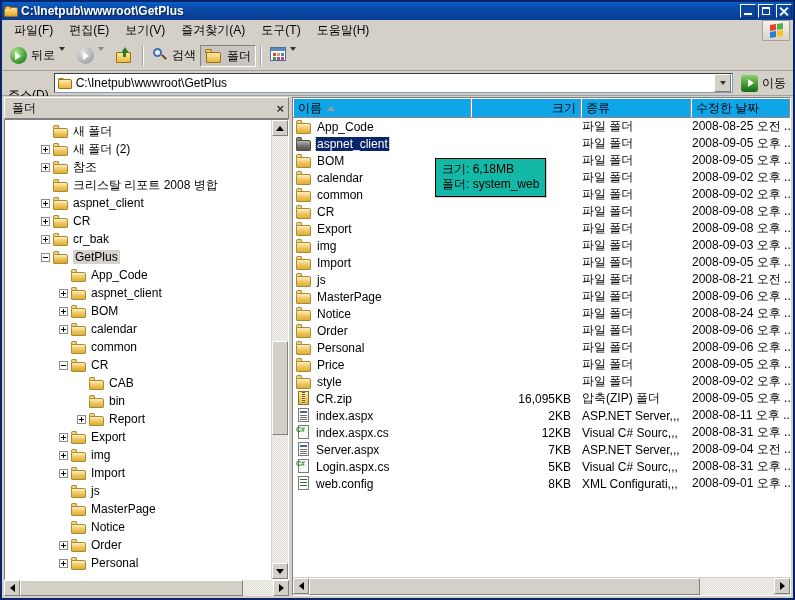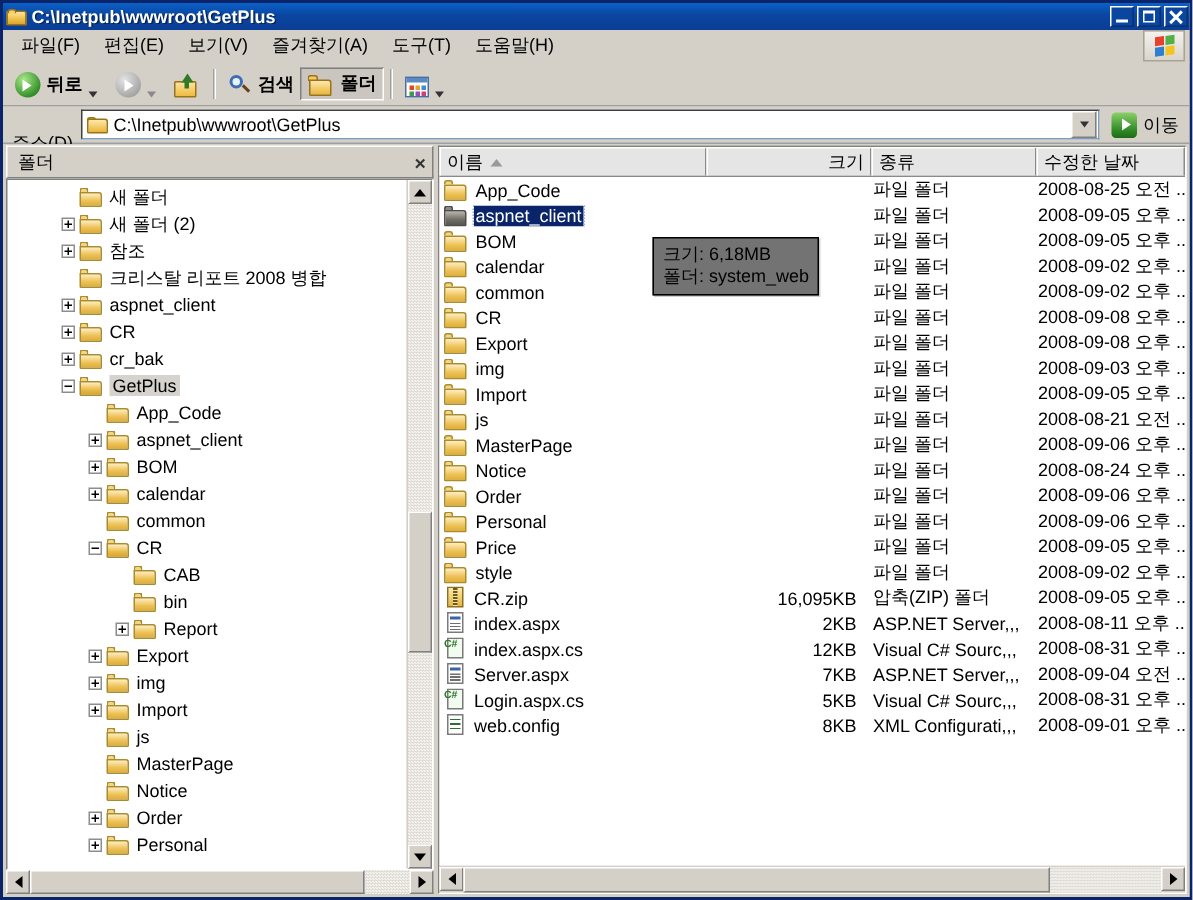--- a/index.html
+++ b/index.html
@@ -66,21 +66,21 @@
   .wf-grid span:nth-child(1){background:#e8402c;}
   .wf-grid span:nth-child(2){background:#52b048;}
   .wf-grid span:nth-child(3){background:#2f7fd0;}
   .wf-grid span:nth-child(4){background:#f3c421;}
   
   .toolbar{
     height:28px;flex:0 0 28px;display:flex;align-items:center;
     background:#d4d0c8;padding-left:4px;
     border-bottom:1px solid #a0a0a0;
   }
-  .tool{display:flex;align-items:flex-end;padding:2px 4px;height:22px;box-sizing:border-box;white-space:nowrap;font-weight:bold;}
+  .tool{display:flex;align-items:flex-start;padding:2px 4px;height:22px;box-sizing:border-box;white-space:nowrap;}
   .tool.pressed{border:1px solid #808080;border-right-color:#fff;border-bottom-color:#fff;background:#cac6bf;}
   .tool-lbl{margin-left:4px;font-size:12px;}
   .arrow-circle{
     width:17px;height:17px;border-radius:50%;
     display:flex;align-items:center;justify-content:center;
   }
   .ac-green{background:radial-gradient(circle at 35% 30%,#a9e78a,#36912a 70%,#1d6a17);}
   .ac-gray{background:radial-gradient(circle at 35% 30%,#e3e3e3,#a8a8a8 70%,#8a8a8a);}
   .ac-arrow{
     width:0;height:0;border-top:4px solid transparent;border-bottom:4px solid transparent;
@@ -230,21 +230,21 @@
   }
   .hsb .sb-track{flex:1;}
   .hsb .sb-thumb{top:0;bottom:0;left:0;}
   
   .pane-right{flex:1;display:flex;flex-direction:column;min-width:0;
     border:1px solid #808080;border-right-color:#fff;border-bottom-color:#fff;
     background:#fff;box-sizing:border-box;position:relative;}
   .lv-hdr{height:19px;flex:0 0 19px;display:flex;background:#d4d0c8;border-bottom:1px solid #8a8a8a;}
   .lv-col{
     display:flex;align-items:center;box-sizing:border-box;font-size:12px;
-    background:#e5e5e5;border-right:1px solid #8a8a8a;
+    background:#0ea5e9;border-right:1px solid #8a8a8a;
     border-top:1px solid #fff;border-left:1px solid #fff;
     padding:0 4px;white-space:nowrap;position:relative;
   }
   .sortarr{width:0;height:0;border-left:4px solid transparent;border-right:4px solid transparent;border-bottom:5px solid #9a9a9a;margin-left:5px;}
   .lv-body{flex:1;display:flex;min-height:0;}
   .lv-rows{flex:1;overflow:hidden;position:relative;background:#fff;}
   .lrow{height:17px;display:flex;align-items:center;font-size:12px;white-space:nowrap;}
   .c-name{width:175px;flex:0 0 175px;display:flex;align-items:center;padding-left:3px;box-sizing:border-box;overflow:hidden;}
   .c-size{width:110px;flex:0 0 110px;text-align:right;padding-right:7px;box-sizing:border-box;}
   .c-type{width:110px;flex:0 0 110px;padding-left:4px;box-sizing:border-box;overflow:hidden;}
@@ -274,21 +274,21 @@
     background:repeating-linear-gradient(180deg,#6d5a1a 0 1px,#f3e3b0 1px 2px);}
   .fileico.aspx .sheet:after{content:"";position:absolute;left:1px;top:2px;right:1px;height:2px;background:#3a63a8;}
   .fileico.aspx .sheet:before{content:"";position:absolute;left:1px;top:6px;right:1px;height:5px;
     background:repeating-linear-gradient(180deg,#6f6f6f 0 1px,#fff 1px 2px);}
   .fileico.cs .sheet{background:#f2fbef;}
   .fileico.cs:after{content:"C#";position:absolute;left:0;top:1px;font-size:7px;color:#2a7a2a;font-weight:bold;font-family:"Liberation Sans",sans-serif;}
   .fileico.xml .sheet:after{content:"";position:absolute;left:1px;top:2px;right:1px;bottom:2px;
     background:repeating-linear-gradient(180deg,#2e6f2e 0 1px,#fff 1px 3px);}
   
   .tooltip{
-    position:absolute;background:#737373;border:1px solid #000;
+    position:absolute;background:#14b8a6;border:1px solid #000;
     padding:3px 6px 4px 6px;font-size:12px;line-height:15px;white-space:nowrap;z-index:30;
     box-shadow:1px 1px 0 rgba(0,0,0,.18);
   }
   .hsb-bottom{height:17px;flex:0 0 17px;display:flex;background:#d4d0c8;border-top:1px solid #d4d0c8;}
 </style>
 </head>
 <body>
 
 <div class="window">
 

